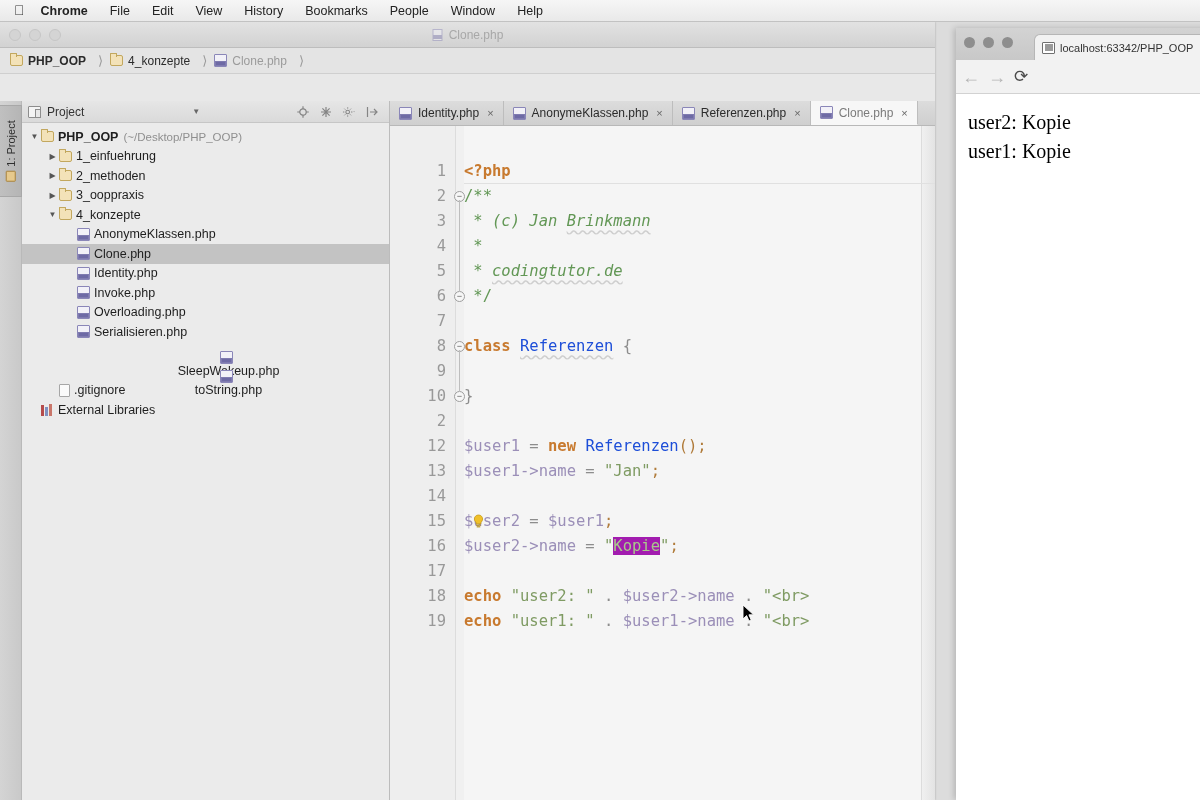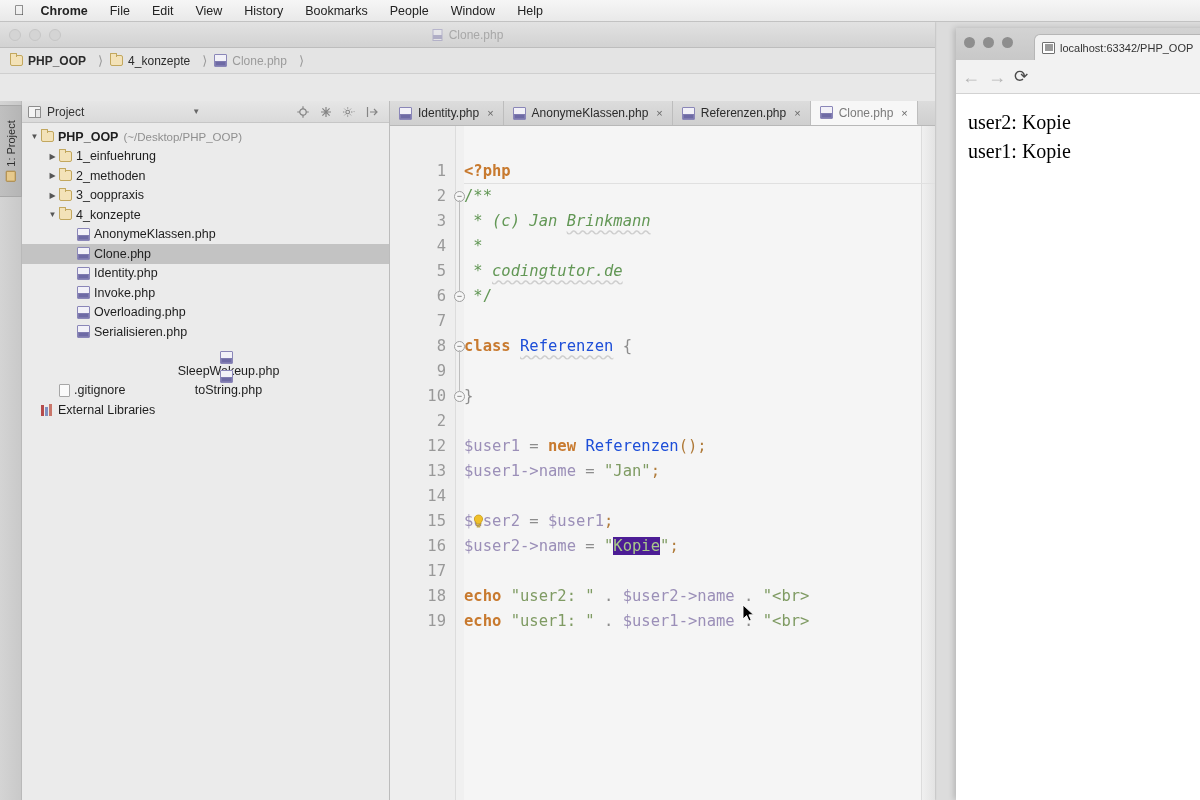--- a/index.html
+++ b/index.html
@@ -152,21 +152,21 @@
   .ctext { position: absolute; left: 74px; white-space: pre; }
   .k  { color: #c87a2f; font-weight: bold; }       
   .cm { color: #629755; font-style: italic; }      
   .cm-b { color: #629755; }                        
   .cls{ color: #1d4ed8; }                          
   .var{ color: #9b8fb8; }                          
   .str{ color: #7f9b63; }                          
   .pun{ color: #b07b3a; }                          
   .op { color: #8d8d8d; }
   .squig { text-decoration: underline wavy #cfcfcf; text-underline-offset: 3px; }
-  .sel-hl { background: #4c1d95; color: #a8c98a; }
+  .sel-hl { background: #a21caf; color: #a8c98a; }
 
   .caretline-ul { position:absolute; left:74px; right:0; top:24px; height:1px; background:#e0e0e0; }
   .foldmark {
     position: absolute; left: 64px; width: 11px; height: 11px;
     border: 1px solid #9e9e9e; background: #f6f6f6; border-radius: 50%;
     font-size: 9px; line-height: 9px; text-align: center; color: #555;
   }
   .foldline { position:absolute; left:69px; width:1px; background:#bdbdbd; }
   .bulb {
     position: absolute; width: 13px; height: 15px; z-index: 5;

